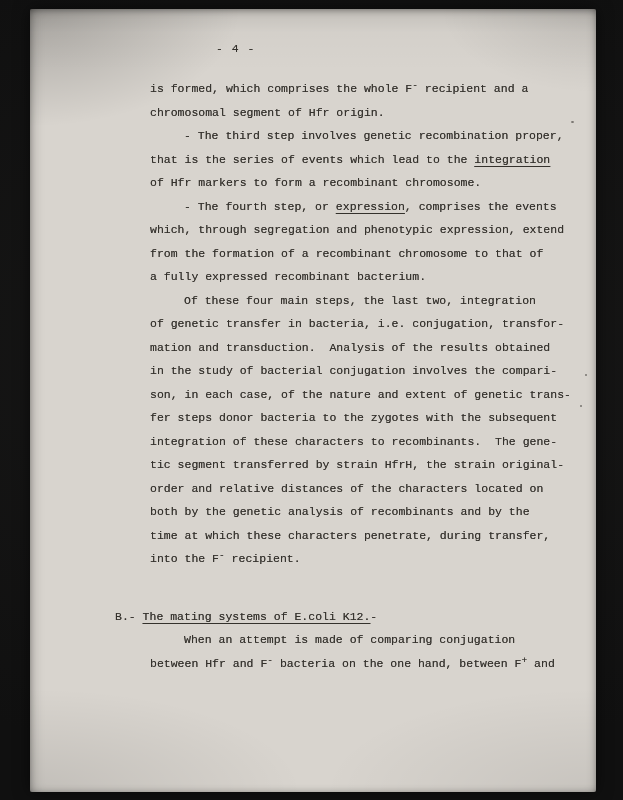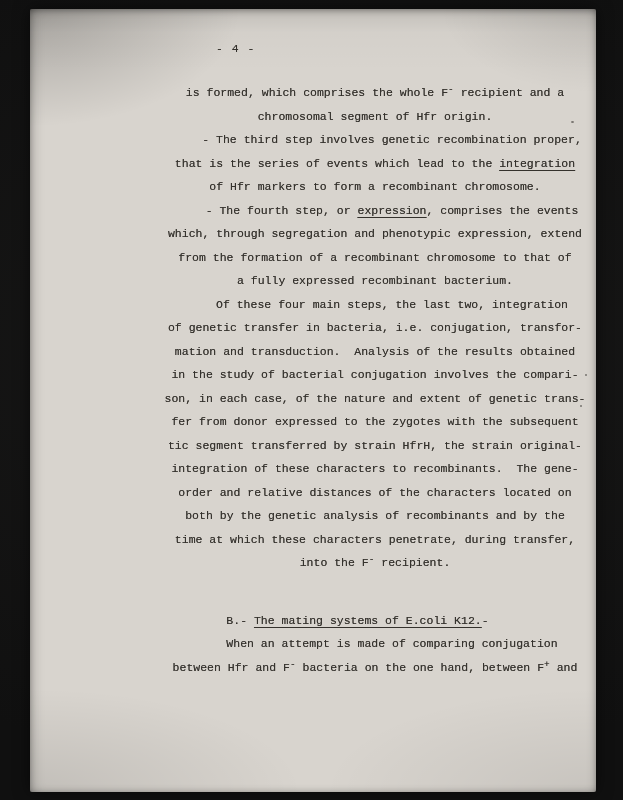--- a/index.html
+++ b/index.html
@@ -58,25 +58,24 @@
   .text-block {
     position: absolute;
     top: 72px;
     left: 120px;
     width: 450px;
   }
 
   .line {
     white-space: pre;
     font-size: 11.5px;
-    line-height: 23px;
+    line-height: 15px;
     height: 23.5px;
     color: var(--ink);
     text-shadow: 0 0 0.6px rgba(45,42,38,0.65);
-    text-align: center;
   }
   .line.indent  { padding-left: 34px; }
   .line.outdent { margin-left: -35px; }
   .line.gap-before { margin-top: 34px; }
 
   .u {
     text-decoration: underline;
     text-underline-offset: 3px;
   }
   .sup {
@@ -109,23 +108,23 @@
           <div class="line"><span>of Hfr markers to form a recombinant chromosome.</span></div>
           <div class="line indent"><span>- The fourth step, or </span><span class="u">expression</span><span>, comprises the events</span></div>
           <div class="line"><span>which, through segregation and phenotypic expression, extend</span></div>
           <div class="line"><span>from the formation of a recombinant chromosome to that of</span></div>
           <div class="line"><span>a fully expressed recombinant bacterium.</span></div>
           <div class="line indent"><span>Of these four main steps, the last two, integration</span></div>
           <div class="line"><span>of genetic transfer in bacteria, i.e. conjugation, transfor-</span></div>
           <div class="line"><span>mation and transduction.  Analysis of the results obtained</span></div>
           <div class="line"><span>in the study of bacterial conjugation involves the compari-</span></div>
           <div class="line"><span>son, in each case, of the nature and extent of genetic trans-</span></div>
-          <div class="line"><span>fer from donor expressed to the zygotes with the subsequent</span></div>
+          <div class="line"><span>fer steps donor bacteria to the zygotes with the subsequent</span></div>
+          <div class="line"><span>integration of these characters to recombinants.  The gene-</span></div>
           <div class="line"><span>tic segment transferred by strain HfrH, the strain original-</span></div>
-          <div class="line"><span>integration of these characters to recombinants.  The gene-</span></div>
           <div class="line"><span>order and relative distances of the characters located on</span></div>
           <div class="line"><span>both by the genetic analysis of recombinants and by the</span></div>
           <div class="line"><span>time at which these characters penetrate, during transfer,</span></div>
           <div class="line"><span>into the F</span><span class="sup">-</span><span> recipient.</span></div>
           <div class="line outdent gap-before"><span>B.- </span><span class="u">The mating systems of E.coli K12.</span><span>-</span></div>
           <div class="line indent"><span>When an attempt is made of comparing conjugation</span></div>
           <div class="line"><span>between Hfr and F</span><span class="sup">-</span><span> bacteria on the one hand, between F</span><span class="sup">+</span><span> and</span></div>
         </div>
     </div>
     <div class="speck s1"></div>

